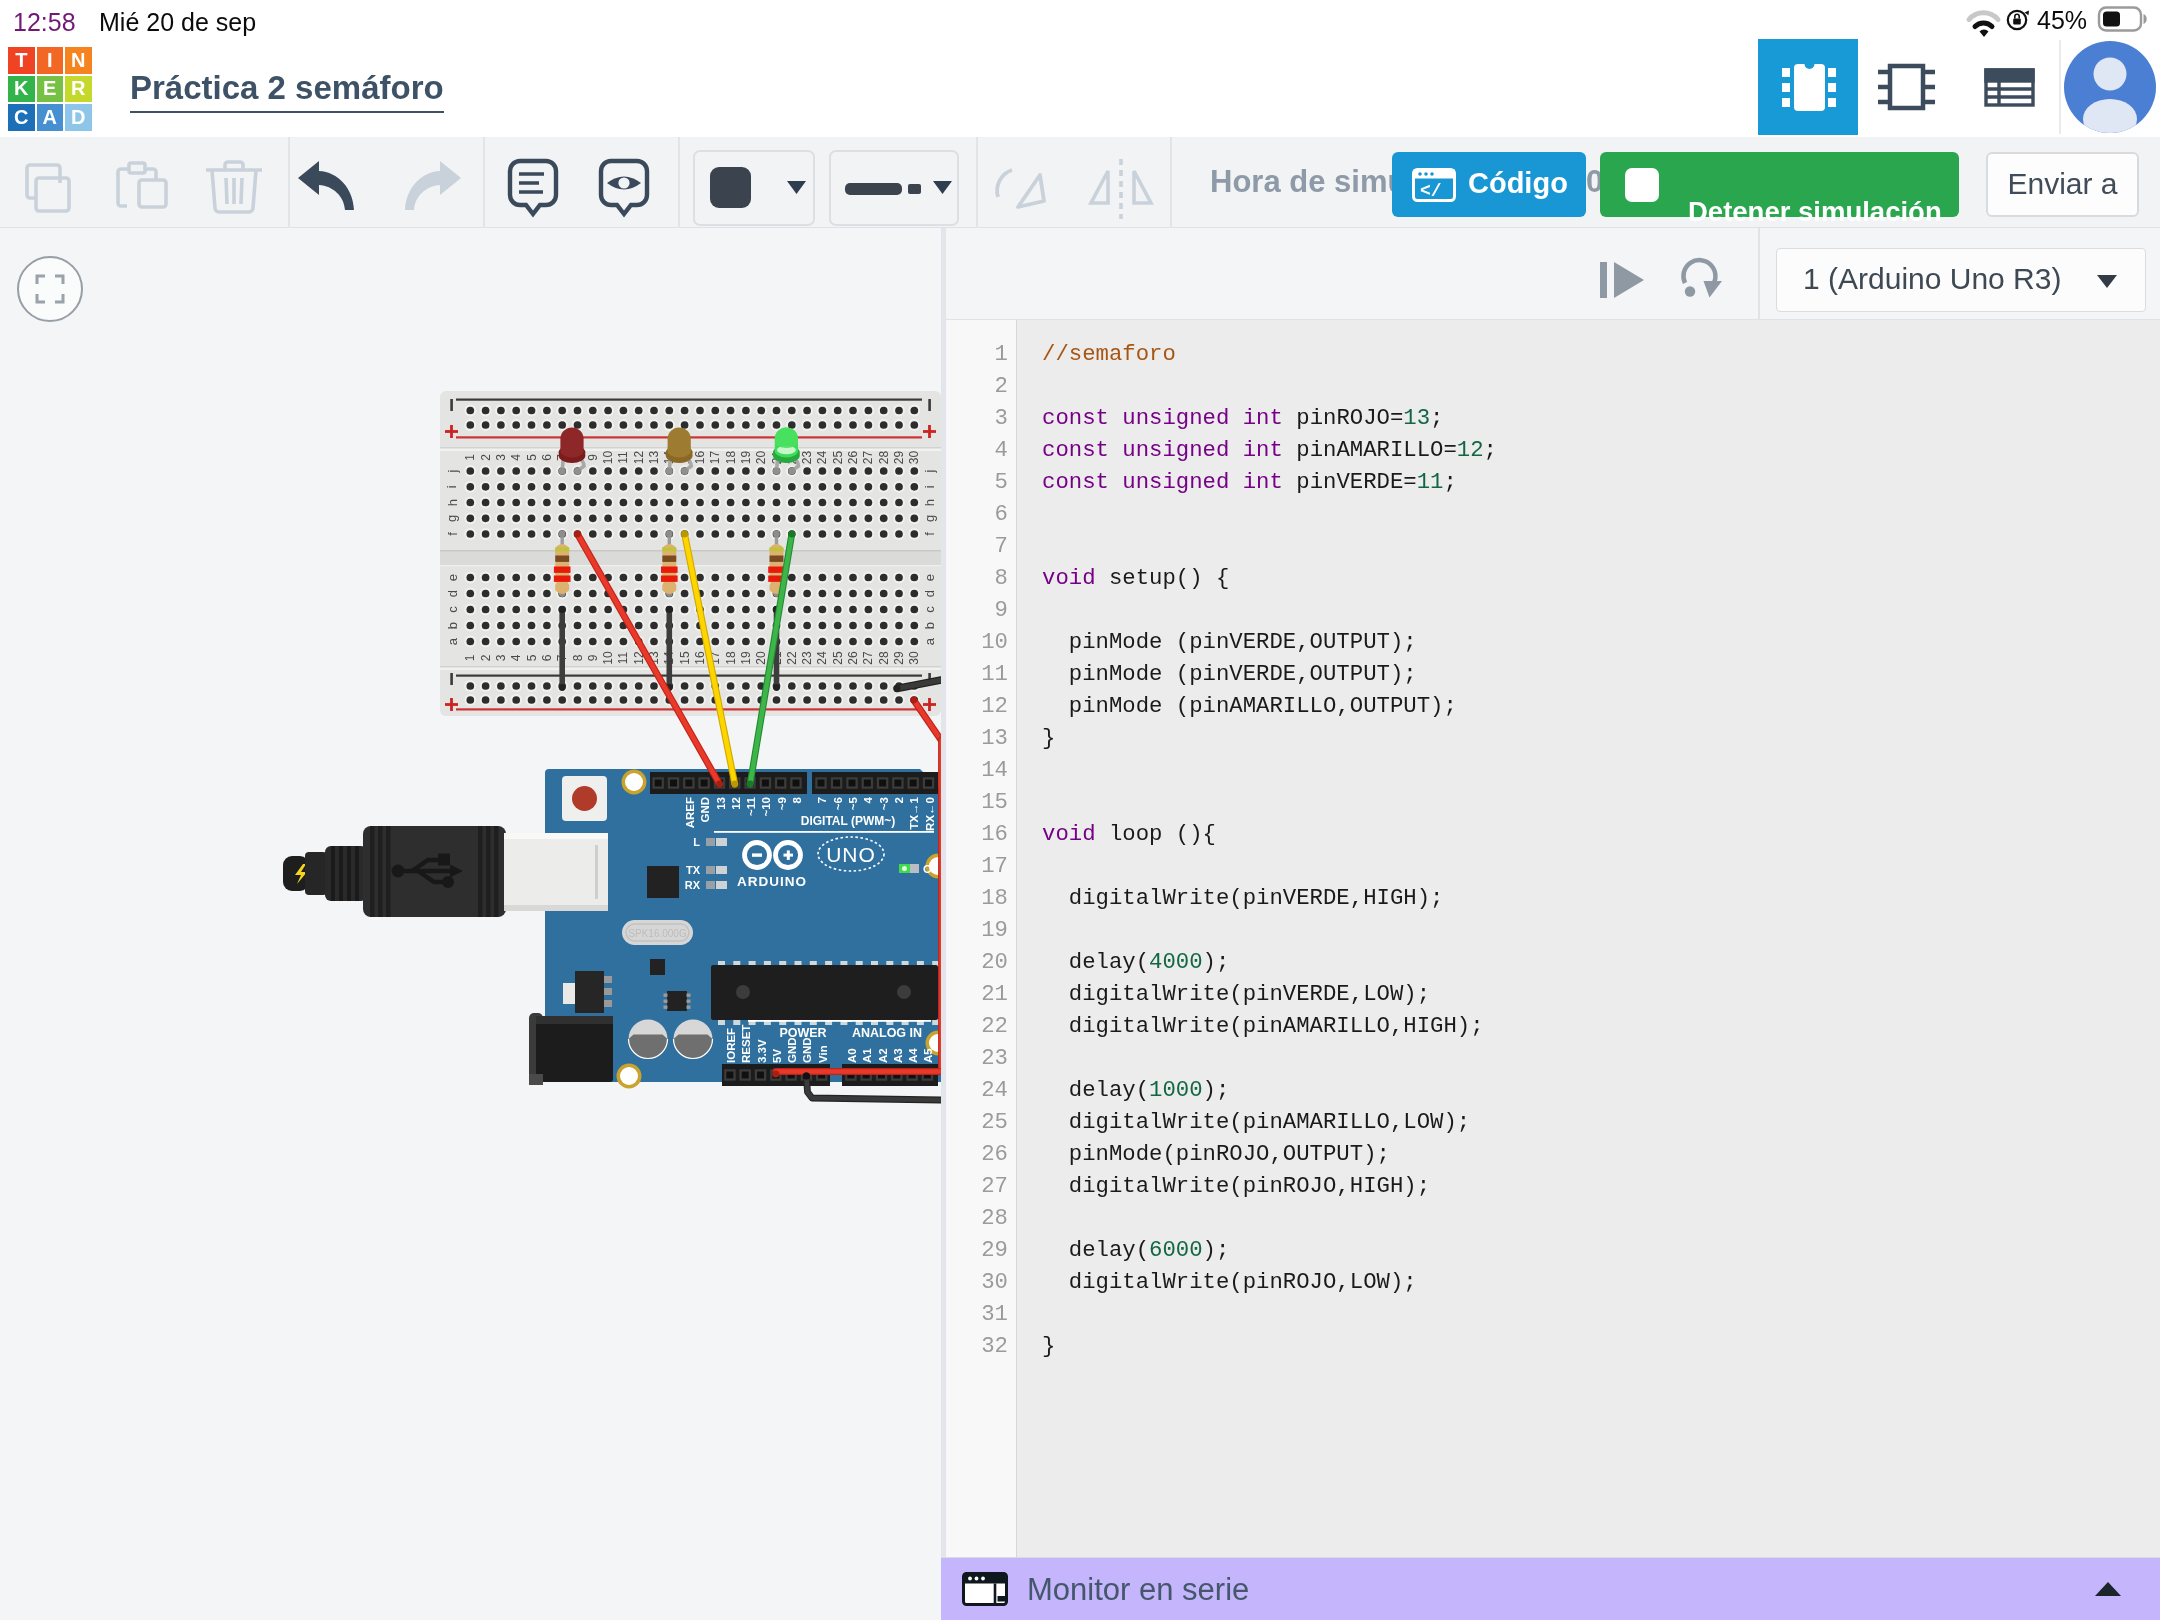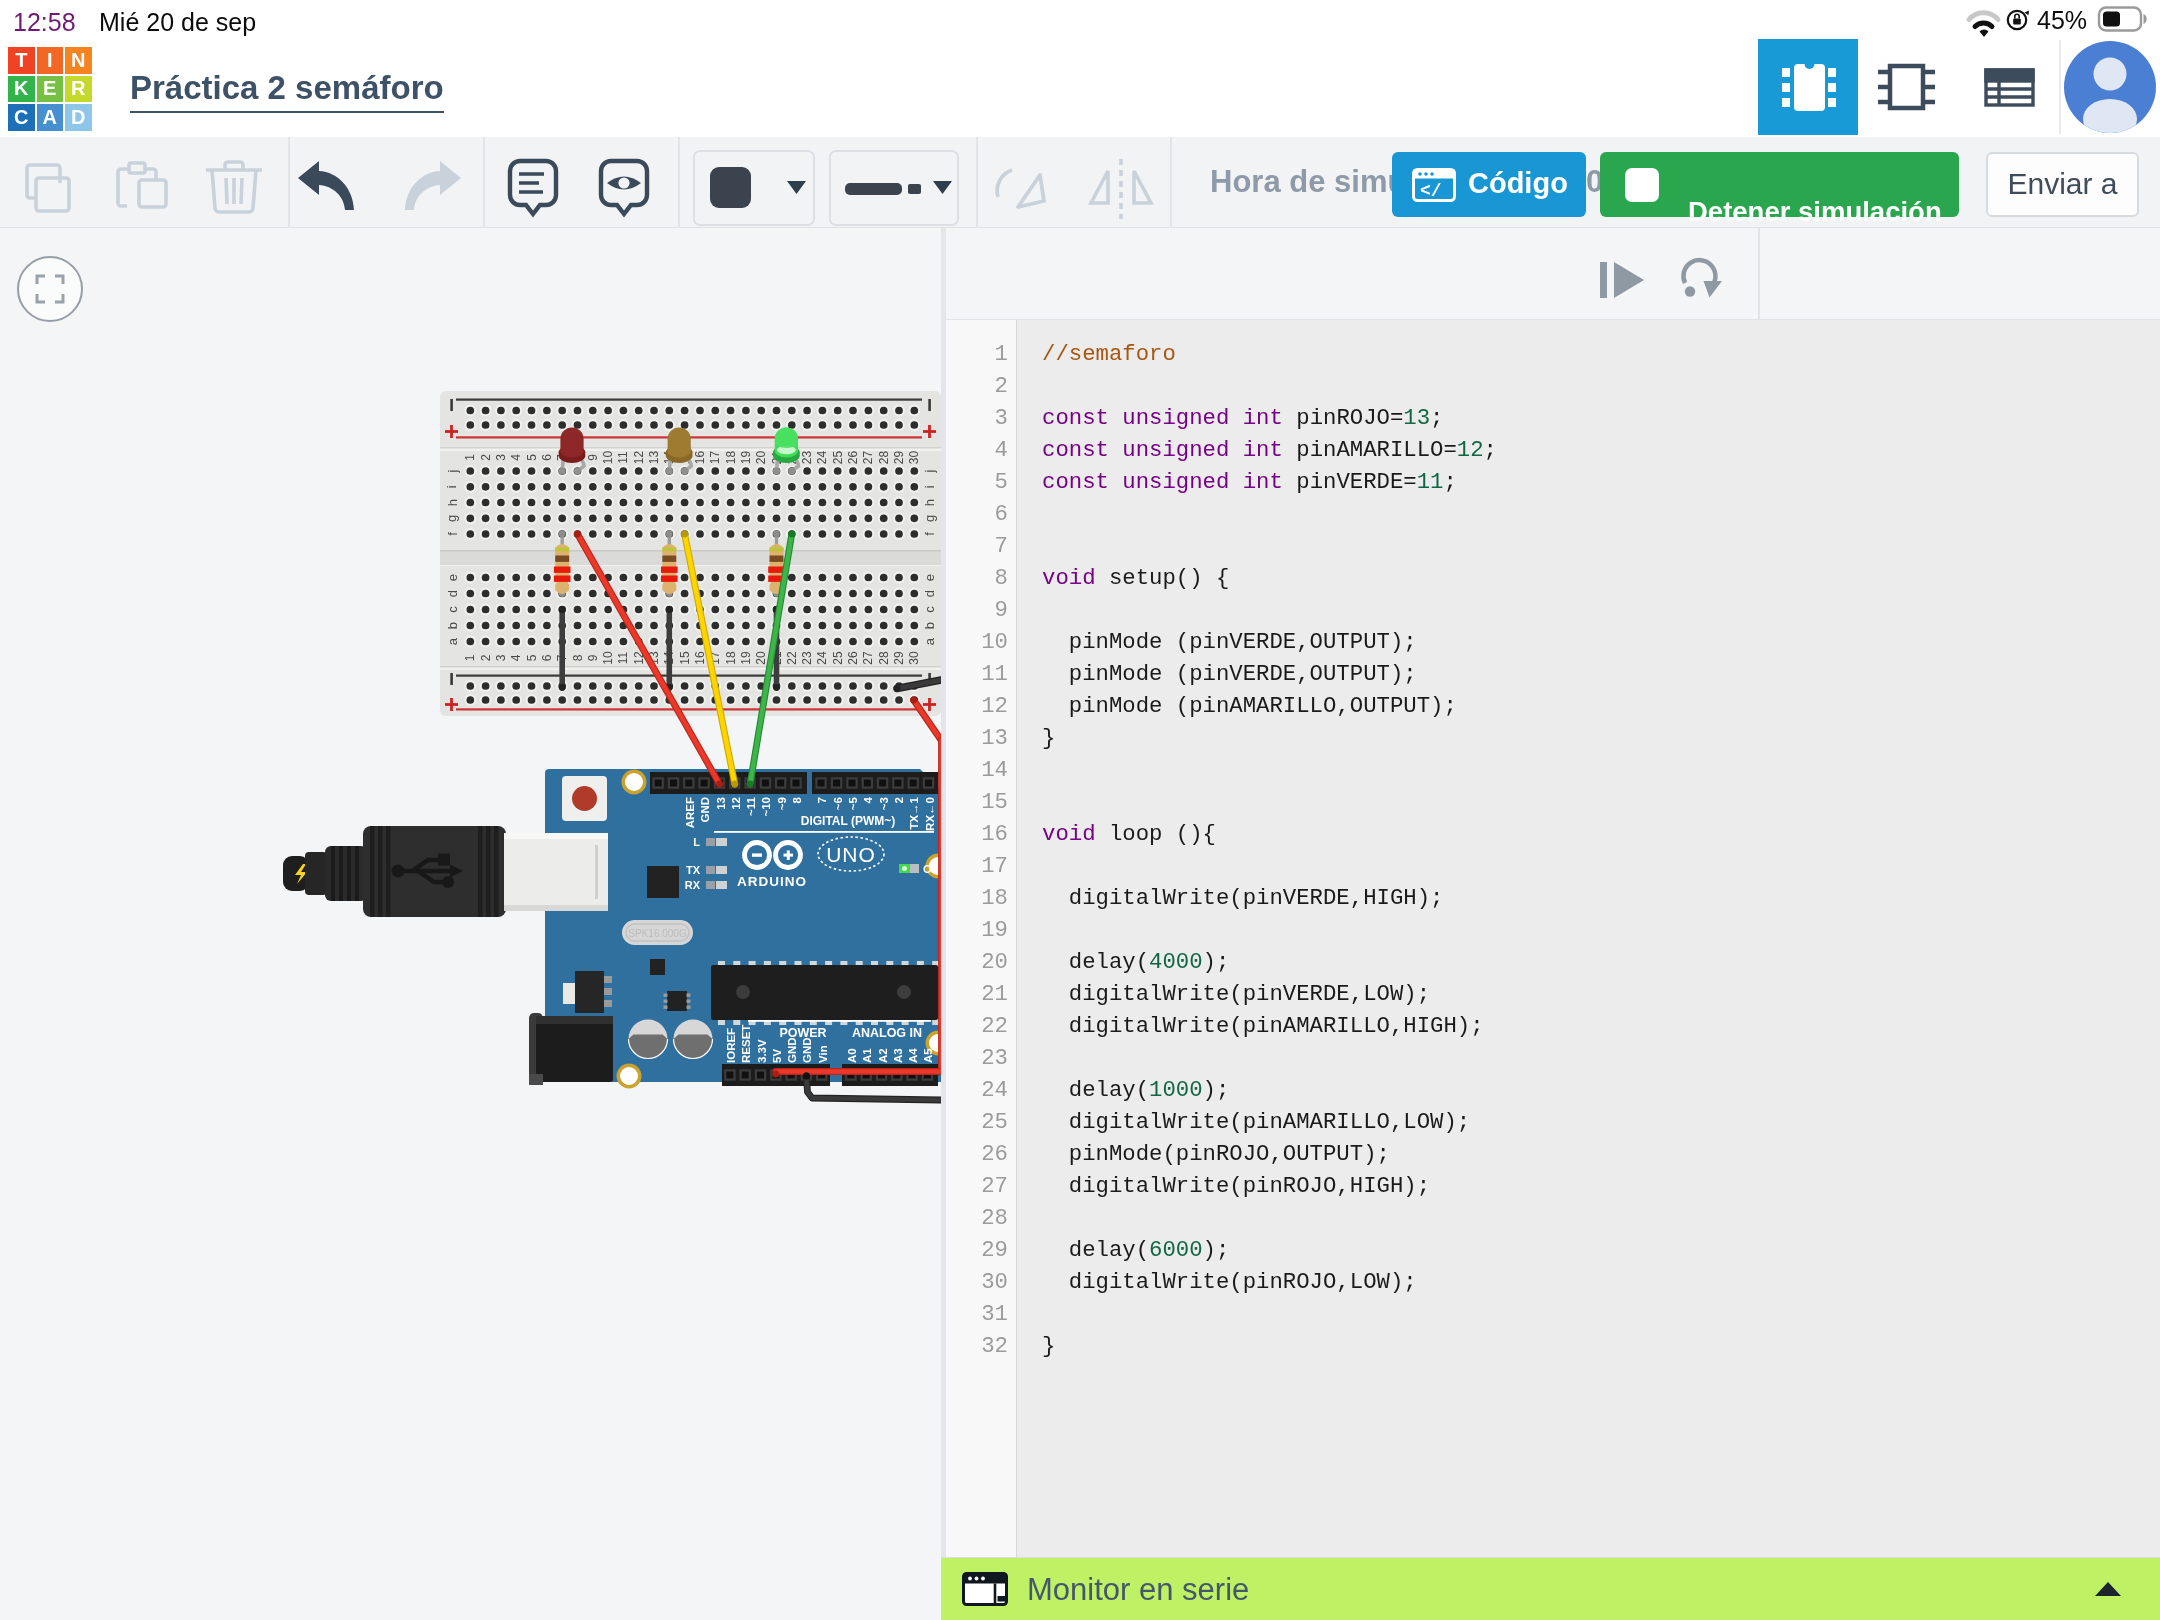--- a/index.html
+++ b/index.html
@@ -6,21 +6,21 @@
 body { font-family:"Liberation Sans", sans-serif; position:relative; background:#f4f5f6; opacity:0.999; }
 .abs { position:absolute; }
 #header { left:0; top:0; width:2160px; height:137px; background:#fff; }
 #toolbar { left:0; top:137px; width:2160px; height:91px; background:#f2f3f5; border-bottom:1px solid #dfe2e5; }
 .tsep { position:absolute; top:0; width:1.5px; height:91px; background:#e2e5e8; }
 #canvas { left:0; top:228px; width:941px; height:1392px; background:#f4f5f6; }
 #divider { left:941px; top:228px; width:5px; height:1392px; background:#e2e6ea; }
 #simbar { left:946px; top:228px; width:1214px; height:92px; background:#f4f5f6; border-bottom:1px solid #e0e3e6; }
 #codearea { left:946px; top:320px; width:1214px; height:1237px; background:#ececec; }
 #gutter { left:946px; top:320px; width:71px; height:1237px; background:#f8f8f8; border-right:1px solid #d7d7d7; }
-#monitor { left:941px; top:1557px; width:1219px; height:63px; background:#bef264; border-top:1px solid #d9dde1; }
+#monitor { left:941px; top:1557px; width:1219px; height:63px; background:#c4b5fd; border-top:1px solid #d9dde1; }
 .mono { font-family:"Liberation Mono", monospace; font-size:22.3px; line-height:32px; white-space:pre; }
 .k { color:#770088; } .n { color:#116644; } .c { color:#a85511; }
 </style></head>
 <body>
 <div id="header" class="abs">
   <div class="abs" style="left:13px;top:8px;font-size:25px;font-weight:400;color:#701a75;">12:58</div>
   <div class="abs" style="left:99px;top:8px;font-size:25px;font-weight:500;color:#0b0b0b;">Mié 20 de sep</div>
   <svg width="2160" height="137" style="position:absolute;left:0;top:0">
 <g fill="none">
         <path d="M1969,19.5 a19,19 0 0 1 29,0" stroke="#c8c8c8" stroke-width="5" stroke-linecap="round"></path>
@@ -995,20 +995,26 @@
   <svg class="abs" style="left:650px;top:0" width="130" height="92">
     <rect x="4" y="34" width="7" height="36" fill="#8f99a4"></rect>
     <path d="M18,34 l0,36 30,-18 z" fill="#8f99a4"></path>
     <g transform="translate(105,52)">
       <path d="M-16,3 A16,16 0 1 1 11,6" fill="none" stroke="#8f99a4" stroke-width="4.5"></path>
       <path d="M21,1 L8.5,17.5 L2.5,1 z" fill="#8f99a4"></path>
       <circle cx="-11" cy="11.5" r="5.2" fill="#8f99a4"></circle>
     </g>
   </svg>
   <div class="abs" style="left:812px;top:0;width:1.5px;height:92px;background:#e1e4e7;"></div>
+  <div class="abs" style="left:830px;top:20px;width:370px;height:64px;background:#fcfcfd;border:1.5px solid #d9dce0;border-radius:4px;">
+    <div class="abs" style="left:26px;top:13px;font-size:30px;color:#3e4954;">1 (Arduino Uno R3)</div>
+    <svg class="abs" style="left:318px;top:24px" width="24" height="16">
+        <path d="M2,2 l20,0 -10,13 z" fill="#333c46"></path>
+      </svg>
+  </div>
 </div>
 
 <div id="codearea" class="abs"></div>
 <div id="gutter" class="abs"></div>
 <div class="abs mono" style="left:946px;top:338px;width:62px;text-align:right;color:#9b9b9b;"><div>1</div><div>2</div><div>3</div><div>4</div><div>5</div><div>6</div><div>7</div><div>8</div><div>9</div><div>10</div><div>11</div><div>12</div><div>13</div><div>14</div><div>15</div><div>16</div><div>17</div><div>18</div><div>19</div><div>20</div><div>21</div><div>22</div><div>23</div><div>24</div><div>25</div><div>26</div><div>27</div><div>28</div><div>29</div><div>30</div><div>31</div><div>32</div></div>
 <div class="abs mono" style="left:1042px;top:338px;color:#1a1a1a;"><div><span class="c">//semaforo</span></div><div>&nbsp;</div><div><span class="k">const</span> <span class="k">unsigned</span> <span class="k">int</span> pinROJO=<span class="n">13</span>;</div><div><span class="k">const</span> <span class="k">unsigned</span> <span class="k">int</span> pinAMARILLO=<span class="n">12</span>;</div><div><span class="k">const</span> <span class="k">unsigned</span> <span class="k">int</span> pinVERDE=<span class="n">11</span>;</div><div>&nbsp;</div><div>&nbsp;</div><div><span class="k">void</span> setup() {</div><div>&nbsp;</div><div>  pinMode (pinVERDE,OUTPUT);</div><div>  pinMode (pinVERDE,OUTPUT);</div><div>  pinMode (pinAMARILLO,OUTPUT);</div><div>}</div><div>&nbsp;</div><div>&nbsp;</div><div><span class="k">void</span> loop (){</div><div>&nbsp;</div><div>  digitalWrite(pinVERDE,HIGH);</div><div>&nbsp;</div><div>  delay(<span class="n">4000</span>);</div><div>  digitalWrite(pinVERDE,LOW);</div><div>  digitalWrite(pinAMARILLO,HIGH);</div><div>&nbsp;</div><div>  delay(<span class="n">1000</span>);</div><div>  digitalWrite(pinAMARILLO,LOW);</div><div>  pinMode(pinROJO,OUTPUT);</div><div>  digitalWrite(pinROJO,HIGH);</div><div>&nbsp;</div><div>  delay(<span class="n">6000</span>);</div><div>  digitalWrite(pinROJO,LOW);</div><div>&nbsp;</div><div>}</div></div>
 
 <div id="monitor" class="abs">
   <svg class="abs" style="left:21px;top:14px" width="46" height="34">
     <rect x="1.5" y="1.5" width="43" height="31" rx="3" fill="#fff" stroke="#10181f" stroke-width="3"></rect>

